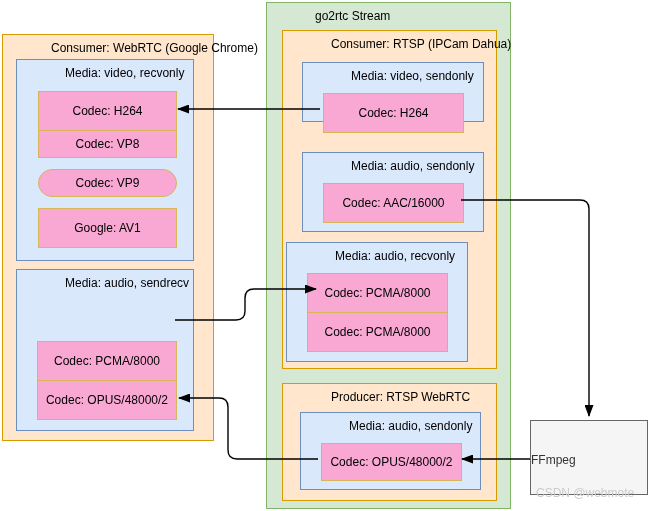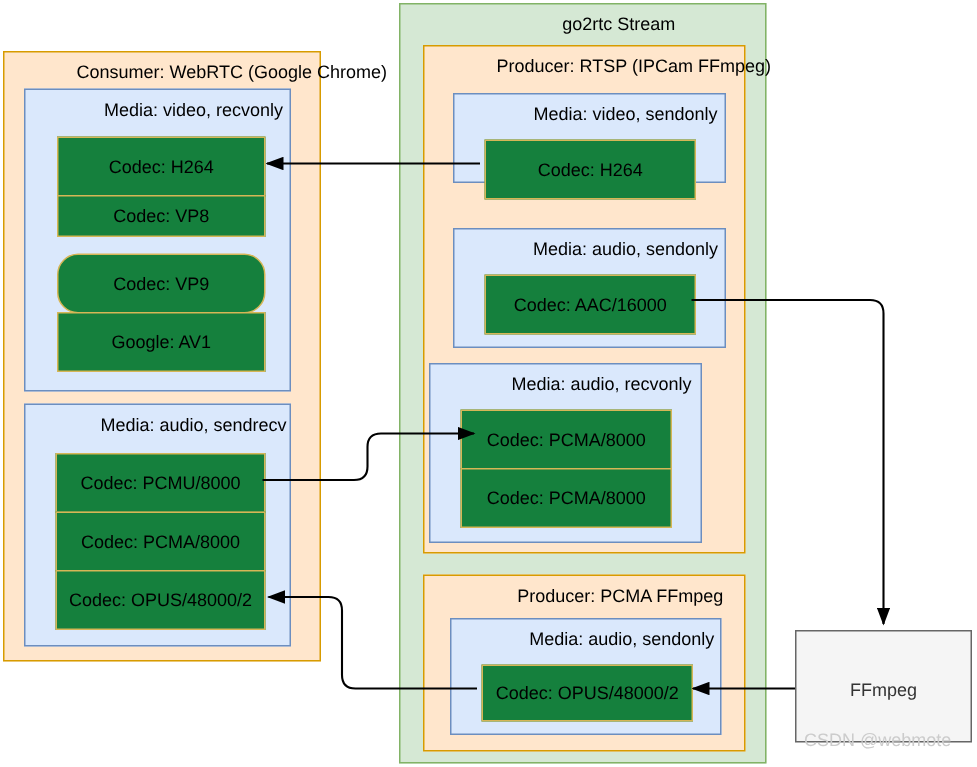--- a/index.html
+++ b/index.html
@@ -9,91 +9,90 @@
     background:#ffffff;
     font-family:"Liberation Sans", sans-serif;
     font-size:12px;
     color:#000000;
     overflow:hidden;
   }
   .box{position:absolute;box-sizing:border-box;border:1px solid #000;}
   .green{background:#d5e8d4;border-color:#82b366;}
   .orange{background:#ffe6cc;border-color:#d79b00;}
   .blue{background:#dae8fc;border-color:#6c8ebf;}
-  .yellow{background:#15803d;border-color:#d6b656;}
+  .yellow{background:#f9a8d4;border-color:#d6b656;}
   .gray{background:#f5f5f5;border-color:#666666;}
   .box-title{
     position:absolute;left:0;right:0;top:6px;
-    text-align:center;white-space:nowrap;padding-left:48px;
+    text-align:left;white-space:nowrap;padding-left:48px;
   }
   .codec{
     display:flex;align-items:center;justify-content:center;
     text-align:center;white-space:nowrap;
   }
   .arrows{position:absolute;left:0;top:0;pointer-events:none;}
   .ffmpeg-label{
-    position:absolute;left:0;right:0;top:32px;text-align:center;color:#333333;
+    position:absolute;left:0;right:0;top:32px;color:#333333;
   }
   .watermark{
     position:absolute;left:536px;top:486px;
     font-size:12px;color:#cccccc;white-space:nowrap;
   }
 </style>
 </head>
 <body>
 
 <div class="canvas">
 
   <div class="box green" style="left:266px;top:2px;width:245px;height:507px;">
     <div class="box-title">go2rtc Stream</div>
 
     <div class="box orange" style="left:15px;top:27px;width:215px;height:339px;">
-      <div class="box-title">Producer: RTSP (IPCam FFmpeg)</div>
+      <div class="box-title">Consumer: RTSP (IPCam Dahua)</div>
 
       <div class="box blue" style="left:19px;top:31px;width:182px;height:60px;">
         <div class="box-title">Media: video, sendonly</div>
         <div class="box yellow codec" style="left:20px;top:30px;width:141px;height:40px;">Codec: H264</div>
       </div>
 
       <div class="box blue" style="left:19px;top:121px;width:182px;height:80px;">
         <div class="box-title">Media: audio, sendonly</div>
         <div class="box yellow codec" style="left:20px;top:30px;width:141px;height:40px;">Codec: AAC/16000</div>
       </div>
 
       <div class="box blue" style="left:3px;top:211px;width:182px;height:120px;">
         <div class="box-title">Media: audio, recvonly</div>
         <div class="box yellow codec" style="left:20px;top:30px;width:141px;height:40px;">Codec: PCMA/8000</div>
         <div class="box yellow codec" style="left:20px;top:69px;width:141px;height:40px;">Codec: PCMA/8000</div>
       </div>
     </div>
 
     <div class="box orange" style="left:15px;top:380px;width:215px;height:118px;">
-      <div class="box-title">Producer: PCMA FFmpeg</div>
+      <div class="box-title">Producer: RTSP WebRTC</div>
 
       <div class="box blue" style="left:17px;top:28px;width:181px;height:78px;">
         <div class="box-title">Media: audio, sendonly</div>
         <div class="box yellow codec" style="left:20px;top:30px;width:141px;height:38px;">Codec: OPUS/48000/2</div>
       </div>
     </div>
   </div>
 
   <div class="box orange" style="left:2px;top:34px;width:212px;height:407px;">
     <div class="box-title">Consumer: WebRTC (Google Chrome)</div>
 
     <div class="box blue" style="left:13px;top:24px;width:178px;height:202px;">
       <div class="box-title">Media: video, recvonly</div>
       <div class="box yellow codec" style="left:21px;top:31px;width:139px;height:40px;">Codec: H264</div>
       <div class="box yellow codec" style="left:21px;top:70px;width:139px;height:28px;">Codec: VP8</div>
-      <div class="box yellow codec" style="left:21px;top:109px;width:139px;height:40px;border-radius:14px;">Codec: VP9</div>
+      <div class="box yellow codec" style="left:21px;top:109px;width:139px;height:28px;border-radius:14px;">Codec: VP9</div>
       <div class="box yellow codec" style="left:21px;top:148px;width:139px;height:40px;">Google: AV1</div>
     </div>
 
     <div class="box blue" style="left:13px;top:234px;width:178px;height:162px;">
       <div class="box-title">Media: audio, sendrecv</div>
-      <div class="box yellow codec" style="left:20px;top:32px;width:140px;height:40px;">Codec: PCMU/8000</div>
       <div class="box yellow codec" style="left:20px;top:71px;width:140px;height:40px;">Codec: PCMA/8000</div>
       <div class="box yellow codec" style="left:20px;top:110px;width:140px;height:40px;">Codec: OPUS/48000/2</div>
     </div>
   </div>
 
   <div class="box gray" style="left:530px;top:420px;width:118px;height:75px;">
     <div class="ffmpeg-label">FFmpeg</div>
   </div>
 
   <svg class="arrows" width="651" height="511" viewBox="0 0 651 511">

